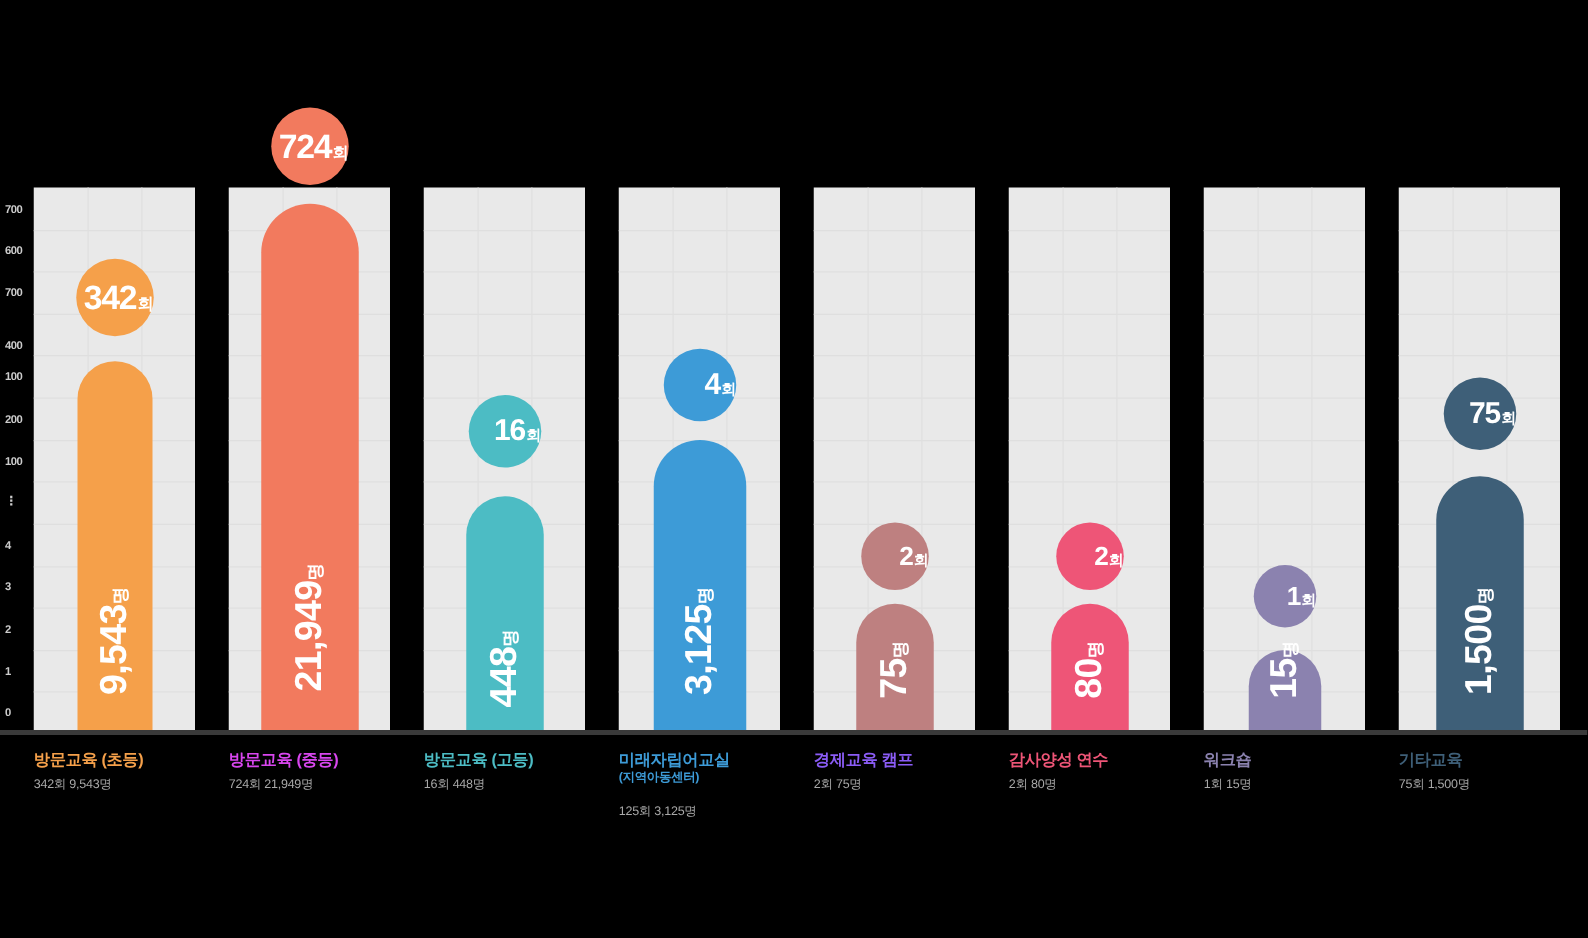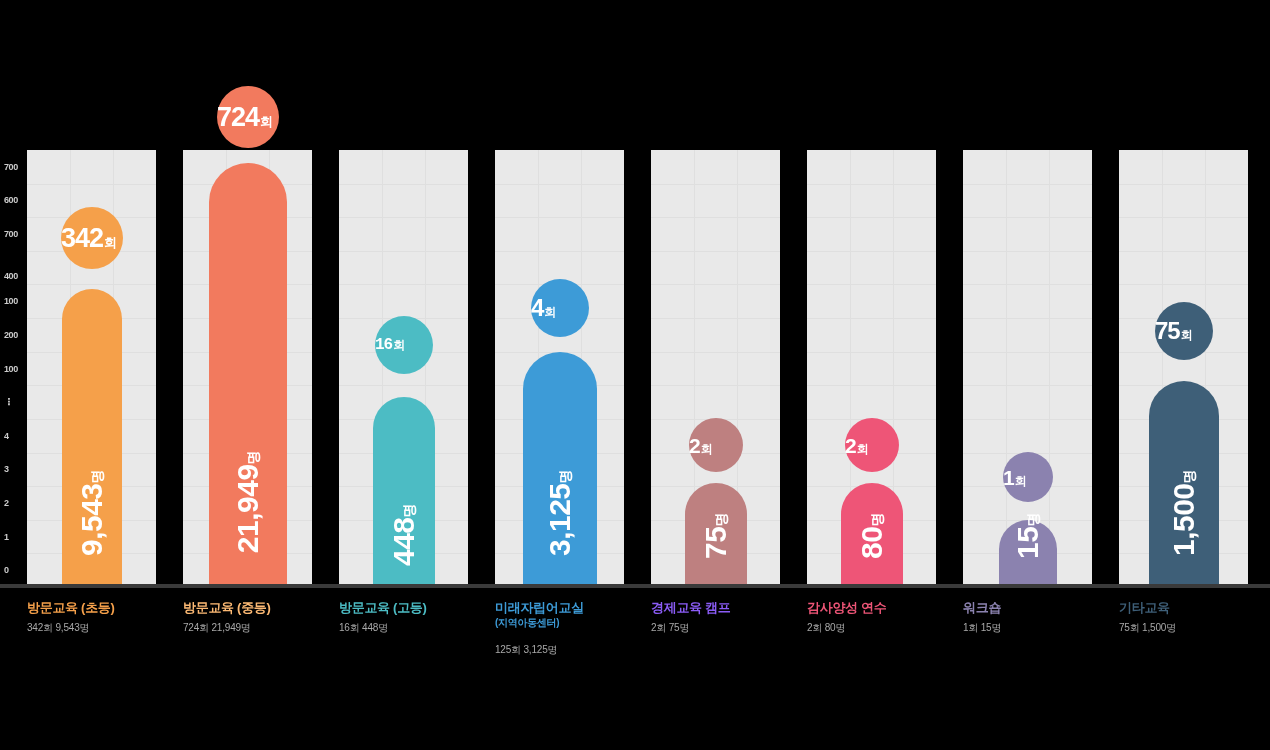--- a/index.html
+++ b/index.html
@@ -87,21 +87,21 @@
   }
   .people-num { font-size: 30px; }
   .people-unit { font-size: 14px; }
 
   
   .bubble {
     position: absolute;
     border-radius: 50%;
     display: flex;
     align-items: center;
-    justify-content: flex-start;
+    justify-content: flex-end;
     color: #FFFFFF;
   }
   .bubble-inner {
     display: flex;
     align-items: baseline;
     line-height: 1;
   }
   .bubble-num {
     font-weight: 700;
     letter-spacing: -1px;
@@ -317,21 +317,21 @@
         <div class="bubble-inner">
           <span class="bubble-num" style="font-size: 27px;">724</span>
           <span class="bubble-unit" style="font-size: 13px;">회</span>
         </div>
       </div>
       <div class="bar" style="left: 373px; top: 397px; width: 62px; height: 190px; background: rgb(76, 188, 196);">
         <div class="bar-people" style="width: 92px; height: 34px; bottom: 35px; text-align: center;"><span class="people-num">448</span><span class="people-unit">명</span></div>
       </div>
       <div class="bubble" style="left: 375px; top: 316px; width: 58px; height: 58px; background: rgb(76, 188, 196);">
         <div class="bubble-inner">
-          <span class="bubble-num" style="font-size: 16px; font-family: Liberation Mono, monospace;">16</span>
+          <span class="bubble-num" style="font-size: 24px;">16</span>
           <span class="bubble-unit" style="font-size: 12px;">회</span>
         </div>
       </div>
       <div class="bar" style="left: 523px; top: 352px; width: 74px; height: 235px; background: rgb(61, 155, 215);">
         <div class="bar-people" style="width: 136px; height: 34px; bottom: 57px; text-align: center;"><span class="people-num">3,125</span><span class="people-unit">명</span></div>
       </div>
       <div class="bubble" style="left: 531px; top: 279px; width: 58px; height: 58px; background: rgb(61, 155, 215);">
         <div class="bubble-inner">
           <span class="bubble-num" style="font-size: 24px;">4</span>
           <span class="bubble-unit" style="font-size: 12px;">회</span>
@@ -376,21 +376,21 @@
     </div>
 
   <div id="baseline"></div>
 
   <div id="cat-layer">
       <div class="cat" style="left: 27px; width: 129px; top: 600px;">
         <div class="cat-title" style="color: rgb(245, 160, 74);">방문교육 (초등)</div>
         <div class="cat-stat" style="color: rgb(168, 168, 168);">342회 9,543명</div>
       </div>
       <div class="cat" style="left: 183px; width: 129px; top: 600px;">
-        <div class="cat-title" style="color: #fdba74;">방문교육 (중등)</div>
+        <div class="cat-title" style="color: #d946ef;">방문교육 (중등)</div>
         <div class="cat-stat" style="color: rgb(168, 168, 168);">724회 21,949명</div>
       </div>
       <div class="cat" style="left: 339px; width: 129px; top: 600px;">
         <div class="cat-title" style="color: rgb(76, 188, 196);">방문교육 (고등)</div>
         <div class="cat-stat" style="color: rgb(168, 168, 168);">16회 448명</div>
       </div>
       <div class="cat" style="left: 495px; width: 129px; top: 600px;">
         <div class="cat-title" style="color: rgb(61, 155, 215);">미래자립어교실</div>
         <div class="cat-sub" style="color: rgb(61, 155, 215);">(지역아동센터)</div>
         <div class="cat-stat" style="color: rgb(168, 168, 168); margin-top: 14px;">125회 3,125명</div>

